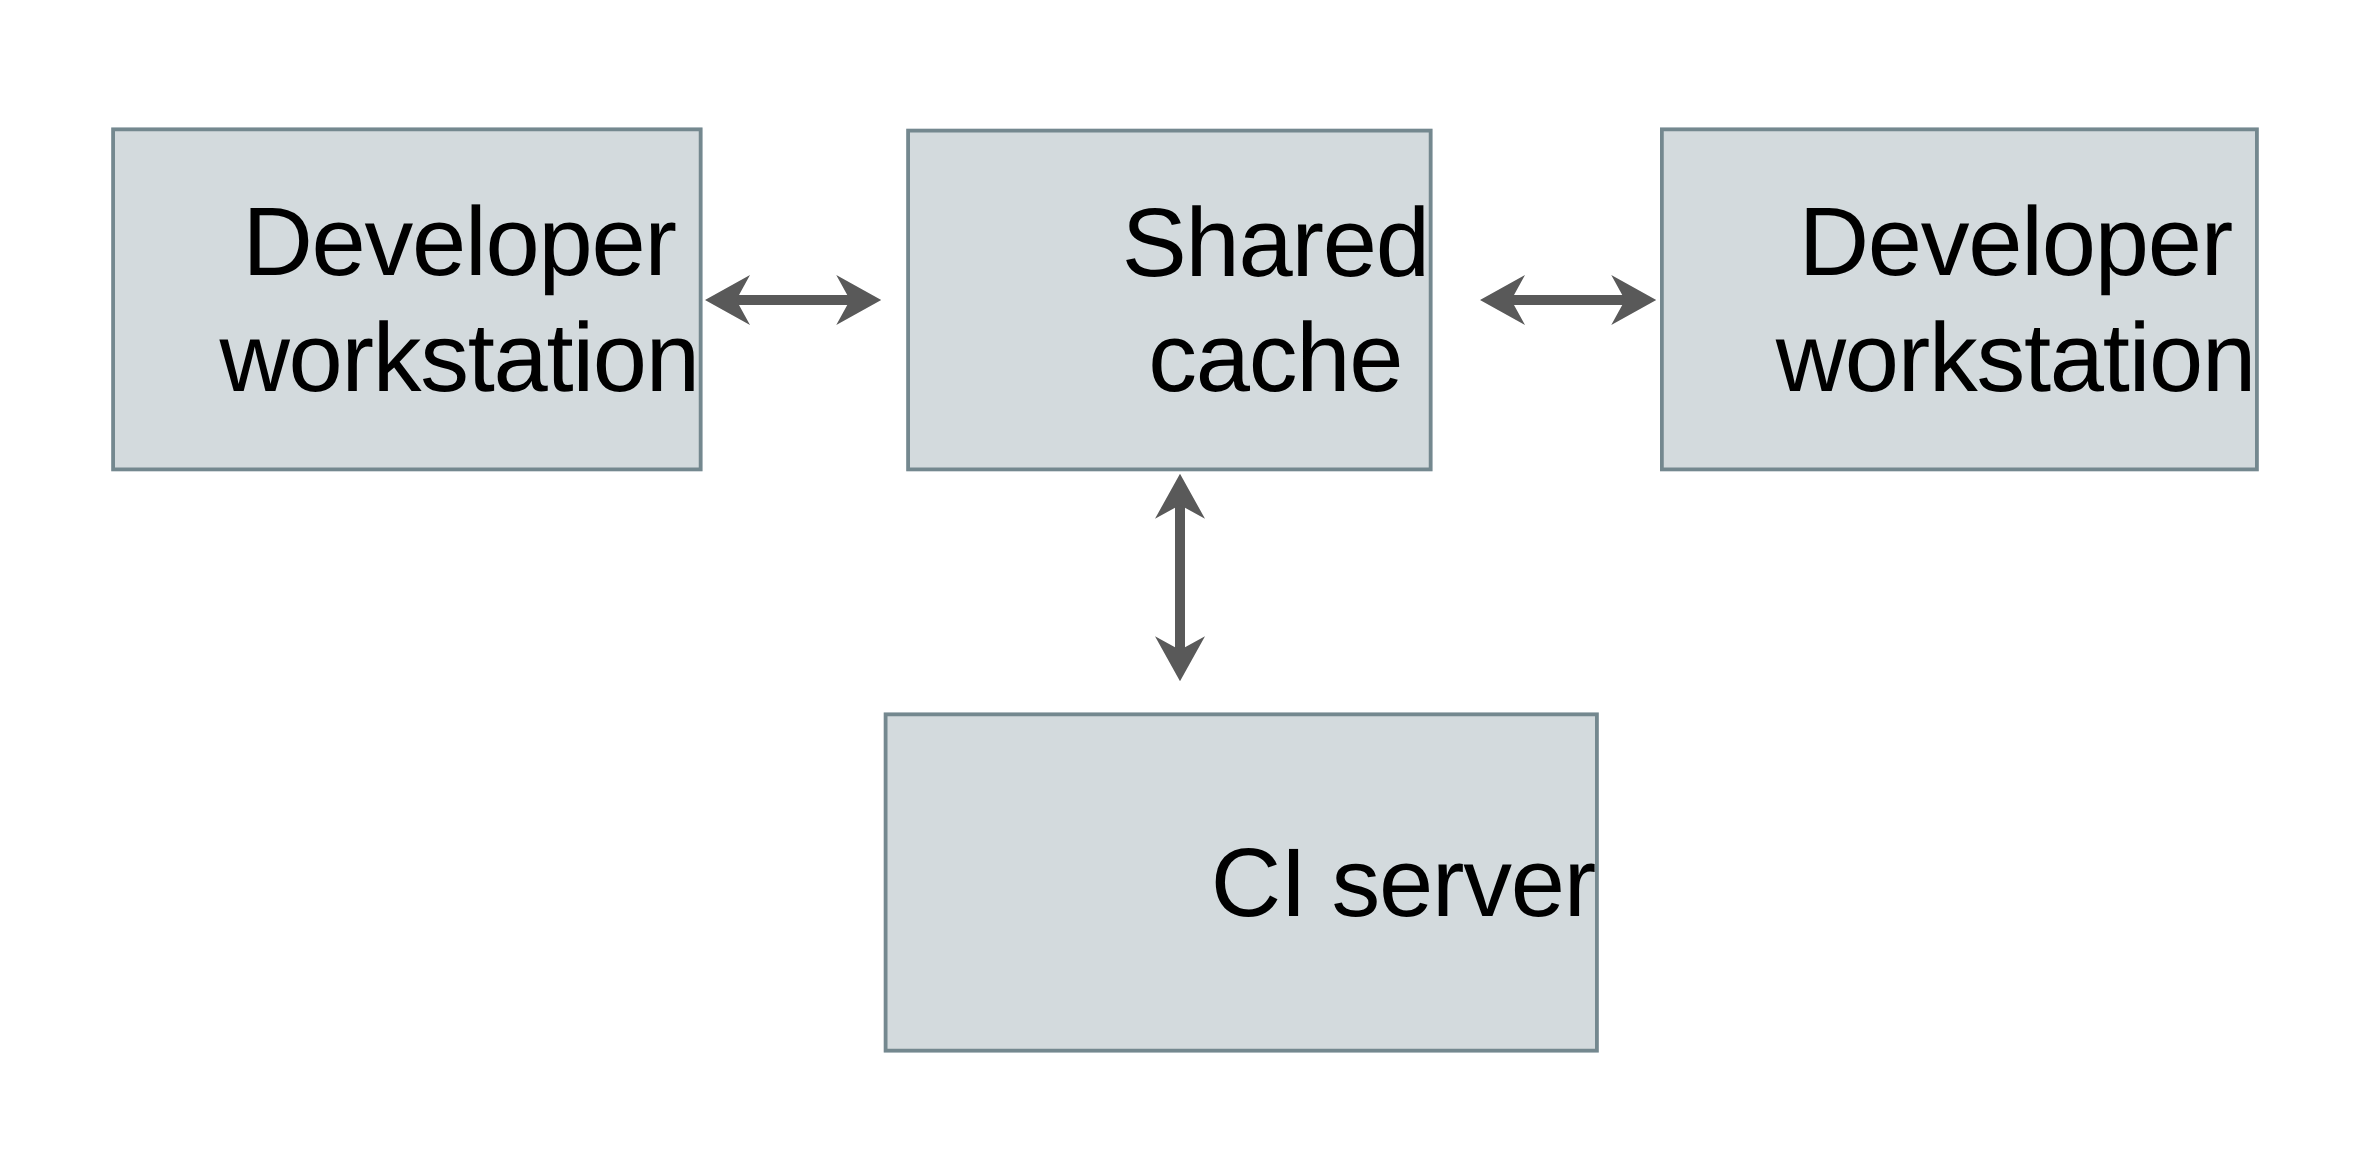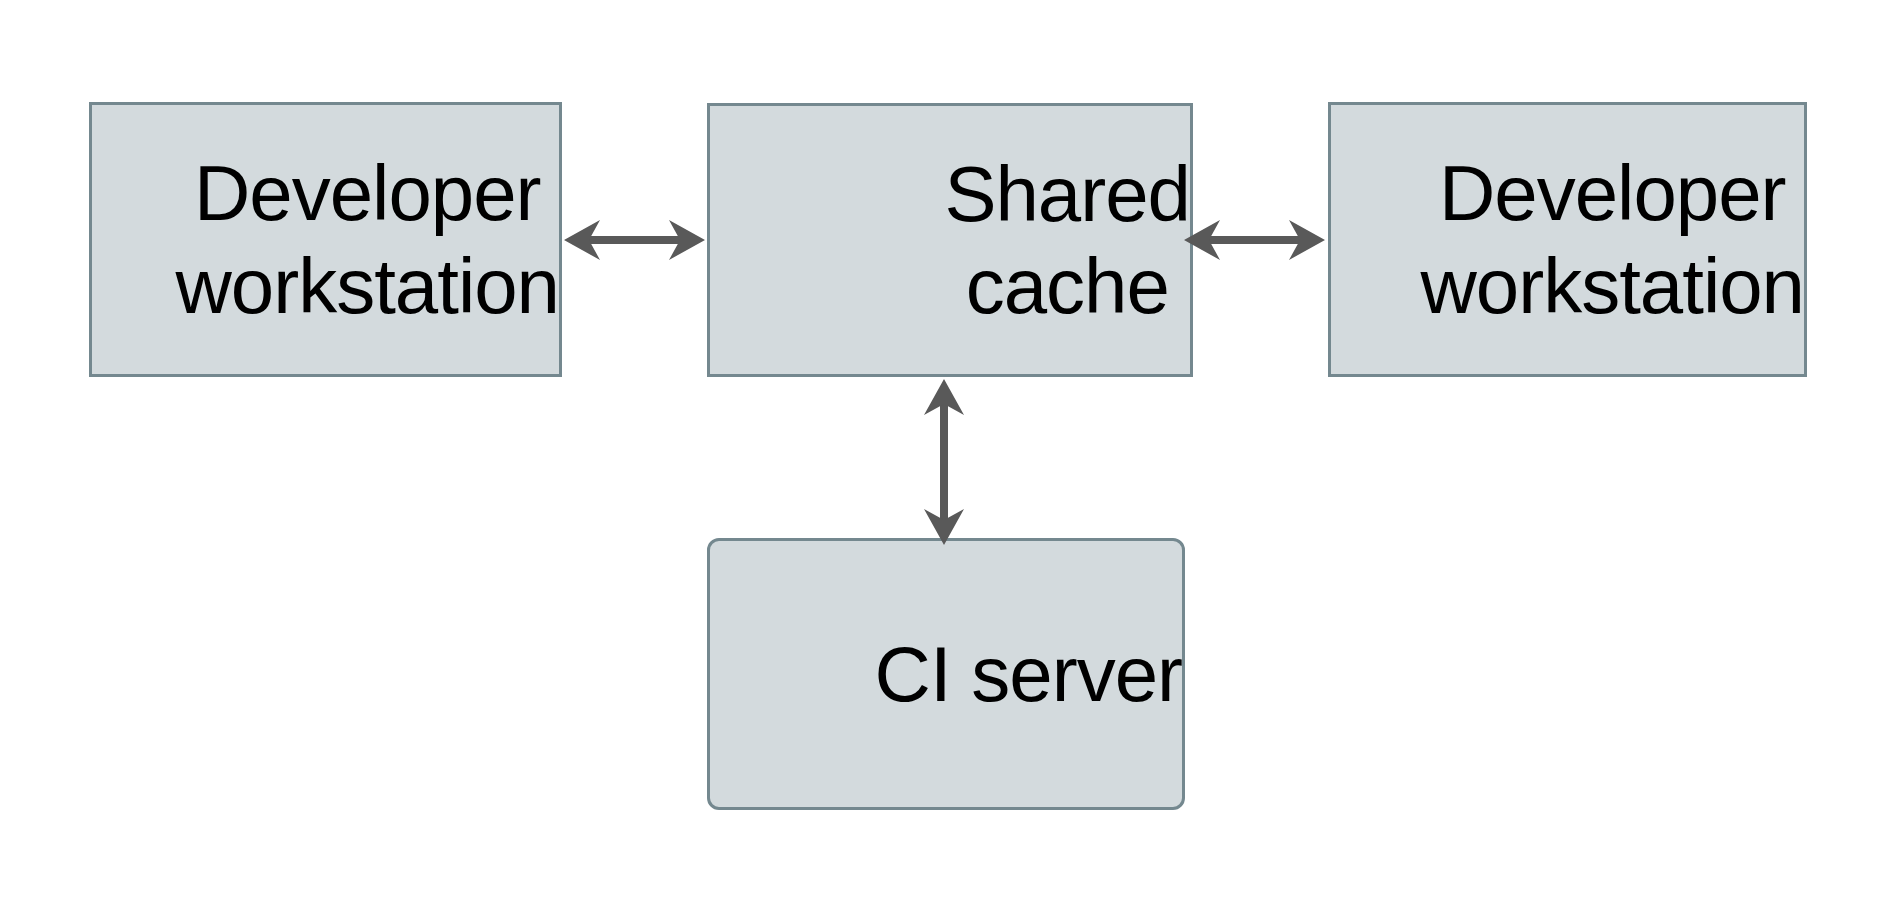--- a/index.html
+++ b/index.html
@@ -43,31 +43,31 @@
 </head>
 <body>
 
 <div class="canvas">
 
   <div class="node" style="left:89px; top:102px; width:473px; height:275px;">
     <div class="node-label">Developer
 workstation</div>
   </div>
 
-  <div class="node" style="left:707px; top:103px; width:486px; height:274px;">
+  <div class="node" style="left:725px; top:103px; width:421px; height:274px;">
     <div class="node-label">Shared
 cache</div>
   </div>
 
   <div class="node" style="left:1328px; top:102px; width:479px; height:275px;">
     <div class="node-label">Developer
 workstation</div>
   </div>
 
-  <div class="node" style="left:707px; top:538px; width:478px; height:272px;border-radius:12px;">
+  <div class="node" style="left:707px; top:570px; width:572px; height:272px;">
     <div class="node-label">CI server</div>
   </div>
 
   <div class="edge" style="left:562px; top:218px;">
     <svg width="145" height="44" viewBox="0 0 145 44">
       <line x1="25" y1="22" x2="120" y2="22" stroke="currentColor" stroke-width="8"></line>
       <polygon points="2,22 38,2 27,22 38,42" fill="currentColor"></polygon>
       <polygon points="143,22 107,2 118,22 107,42" fill="currentColor"></polygon>
     </svg>
   </div>

